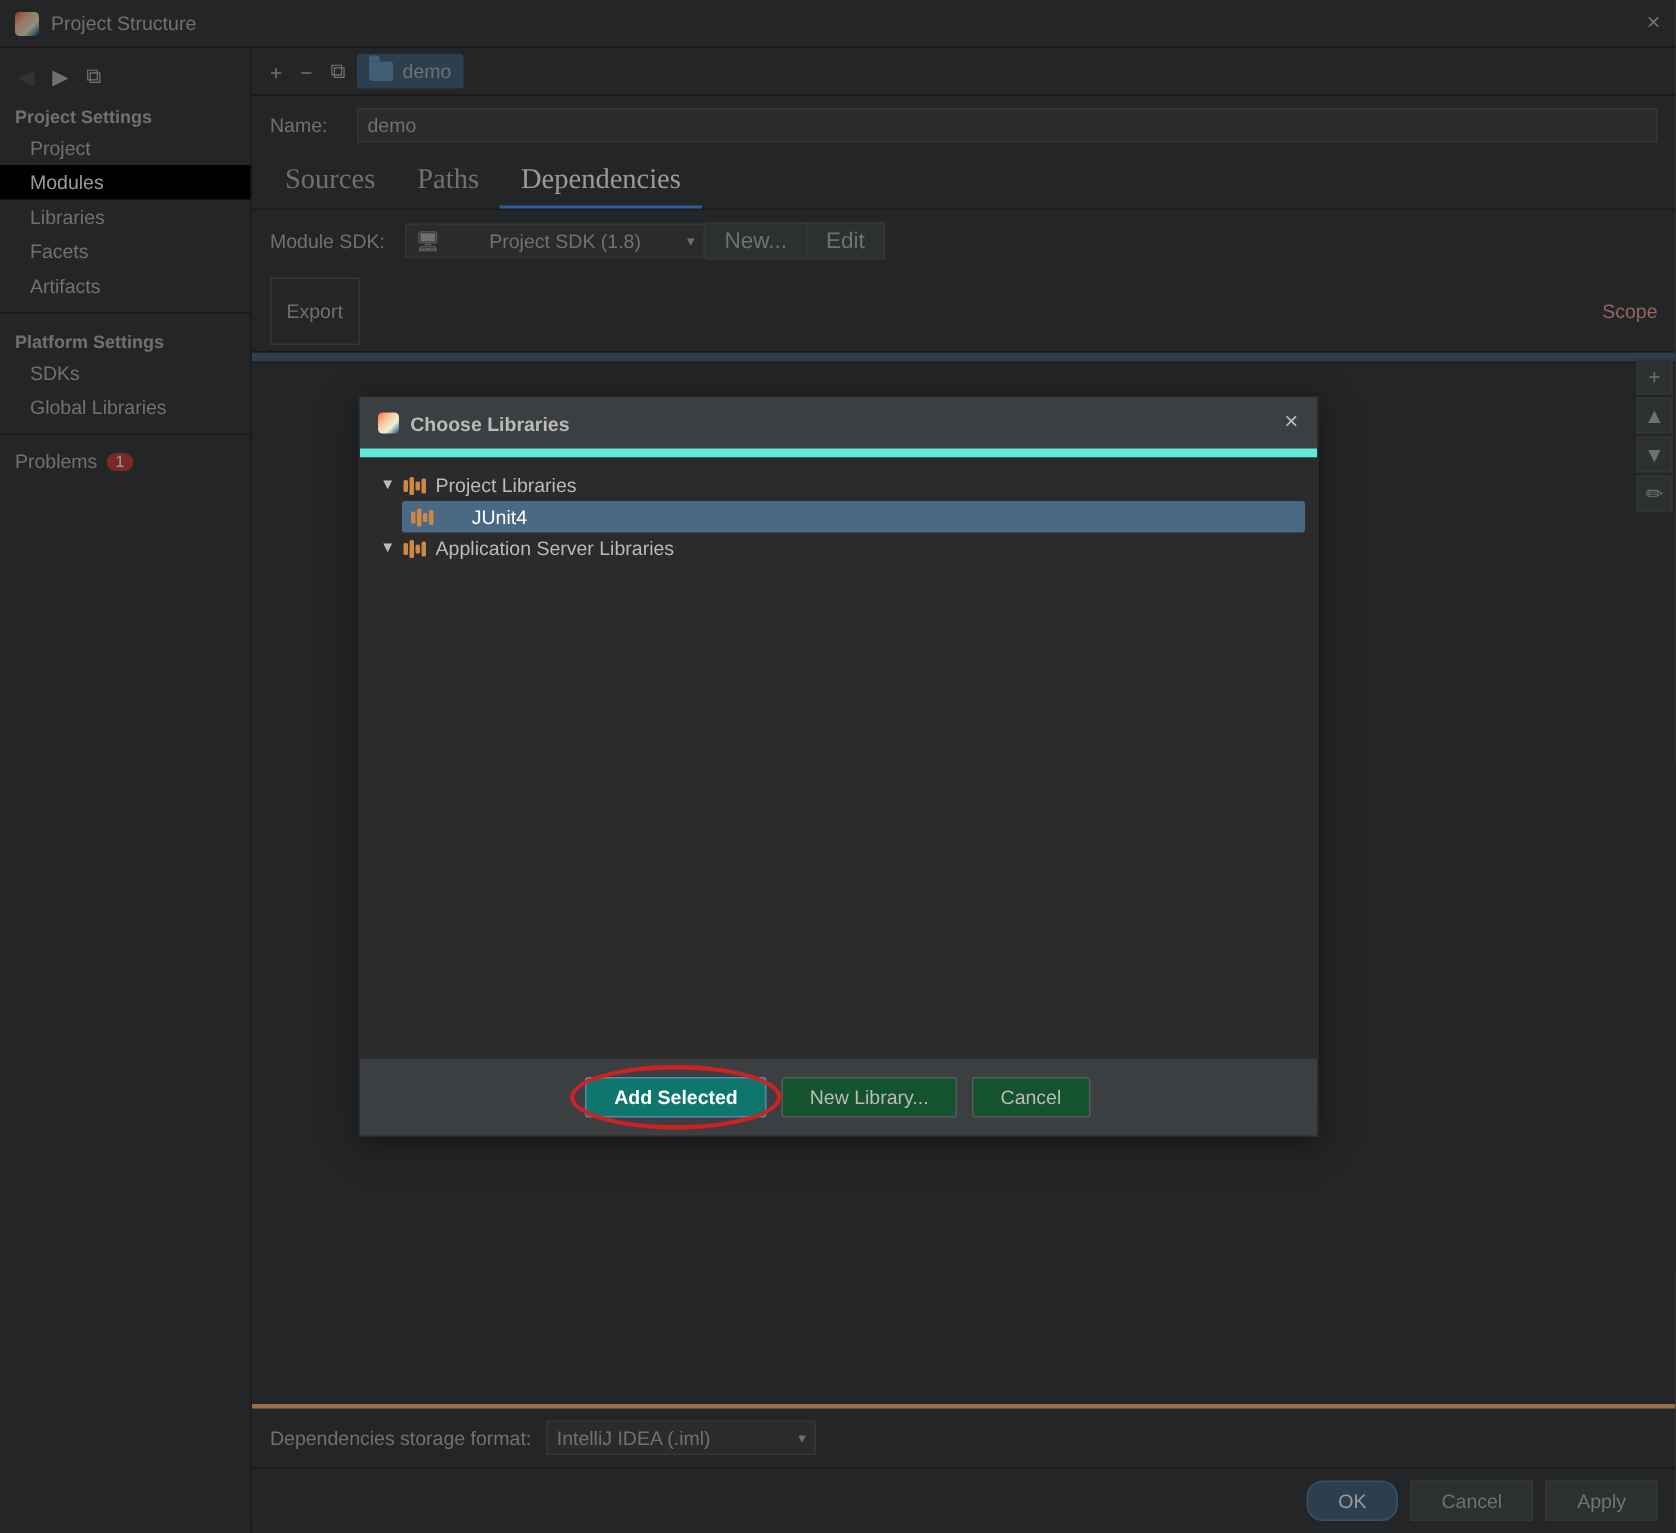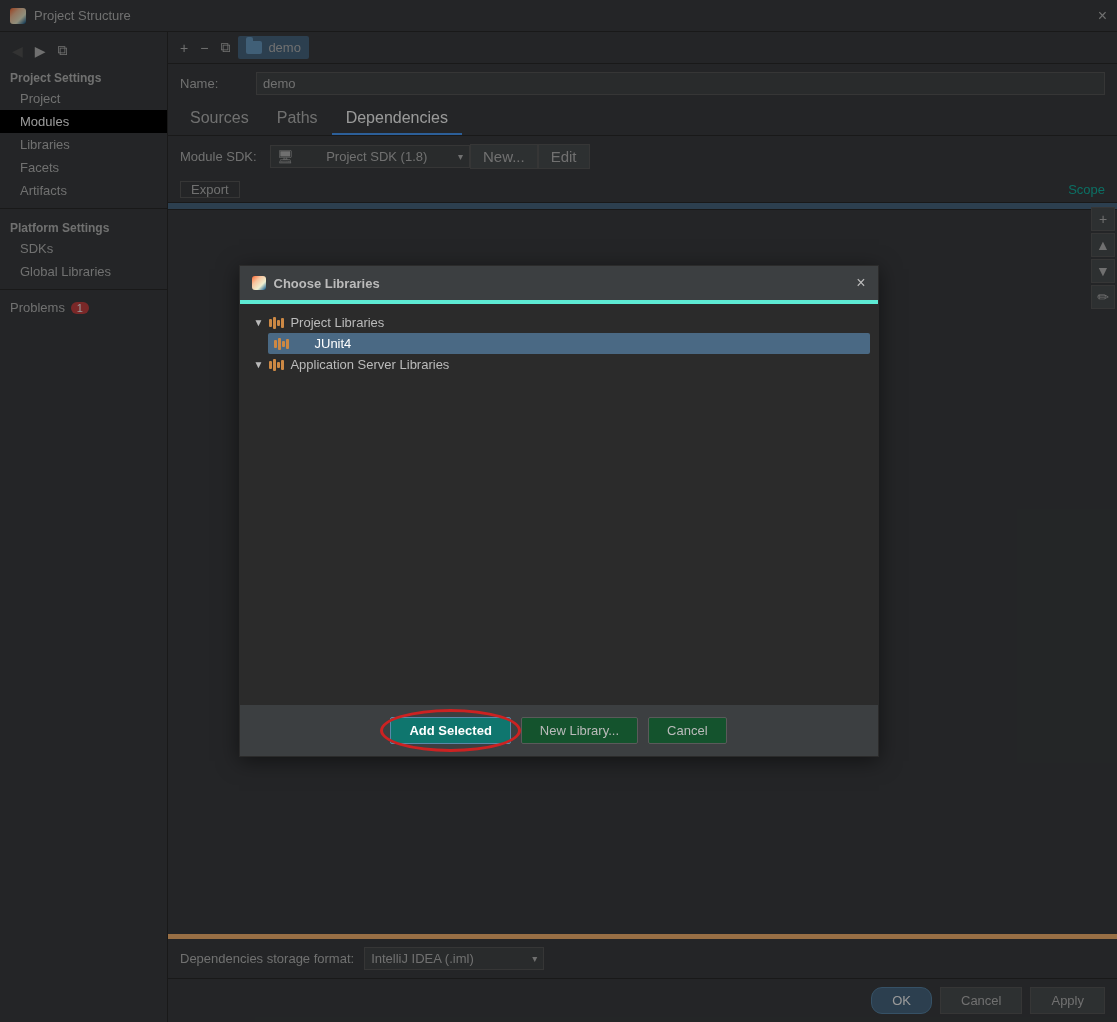--- a/index.html
+++ b/index.html
@@ -138,21 +138,21 @@
       color: #bbbbbb;
       background: #4a6984;
       border-radius: 2px;
     }
 
     
     .name-row {
       display: flex;
       align-items: center;
       padding: 8px 12px;
-      gap: 26px;
+      gap: 8px;
     }
     .name-label {
       color: #bbbbbb;
       font-size: 13px;
       min-width: 50px;
     }
     .name-input {
       flex: 1;
       background: #45494a;
       border: 1px solid #5a5a5a;
@@ -165,22 +165,23 @@
     
     .tabs-row {
       display: flex;
       border-bottom: 1px solid #2b2b2b;
       padding: 0 8px;
     }
     .tab {
       padding: 6px 14px;
       cursor: pointer;
       color: #bbbbbb;
-      font-size: 16px;
+      font-size: 19px;
       border-bottom: 2px solid transparent;
+      font-family: Liberation Serif, serif;
     }
     .tab.active {
       color: #ffffff;
       border-bottom: 2px solid #4a9eff;
     }
 
     
     .sdk-row {
       display: flex;
       align-items: center;
@@ -216,27 +217,27 @@
     .deps-table-header {
       display: flex;
       align-items: center;
       padding: 4px 12px;
       border-bottom: 1px solid #2b2b2b;
     }
     .deps-export-btn {
       background: none;
       border: 1px solid #5a5a5a;
       color: #bbbbbb;
-      padding: 0 10px;
+      padding: 14px 10px;
       font-size: 13px;
       cursor: pointer;
     }
     .deps-scope-label {
       margin-left: auto;
-      color: #14b8a6;
+      color: #fca5a5;
       font-size: 13px;
     }
 
     .deps-table {
       flex: 1;
       overflow: auto;
       position: relative;
     }
 
     .deps-row {
@@ -269,21 +270,21 @@
       height: 24px;
       display: flex;
       align-items: center;
       justify-content: center;
       cursor: pointer;
       font-size: 14px;
     }
 
     
     .bottom-bar {
-      border-top: 5px solid #fdba74;
+      border-top: 3px solid #fdba74;
       padding: 8px 12px;
       display: flex;
       align-items: center;
       gap: 10px;
     }
     .bottom-bar-label { color: #bbbbbb; font-size: 13px; }
     .bottom-select {
       background: #45494a;
       border: 1px solid #5a5a5a;
       color: #bbbbbb;
@@ -336,21 +337,21 @@
       background: #3c3f41;
       border: 1px solid #2b2b2b;
       box-shadow: 0 4px 20px rgba(0,0,0,0.5);
       width: 640px;
       display: flex;
       flex-direction: column;
       max-height: 620px;
     }
     .dialog-title-bar {
       background: #3c3f41;
-      border-bottom: 4px solid #5eead4;
+      border-bottom: 6px solid #5eead4;
       padding: 8px 12px;
       display: flex;
       align-items: center;
       justify-content: space-between;
     }
     .dialog-title {
       display: flex;
       align-items: center;
       gap: 8px;
       color: #bbbbbb;

